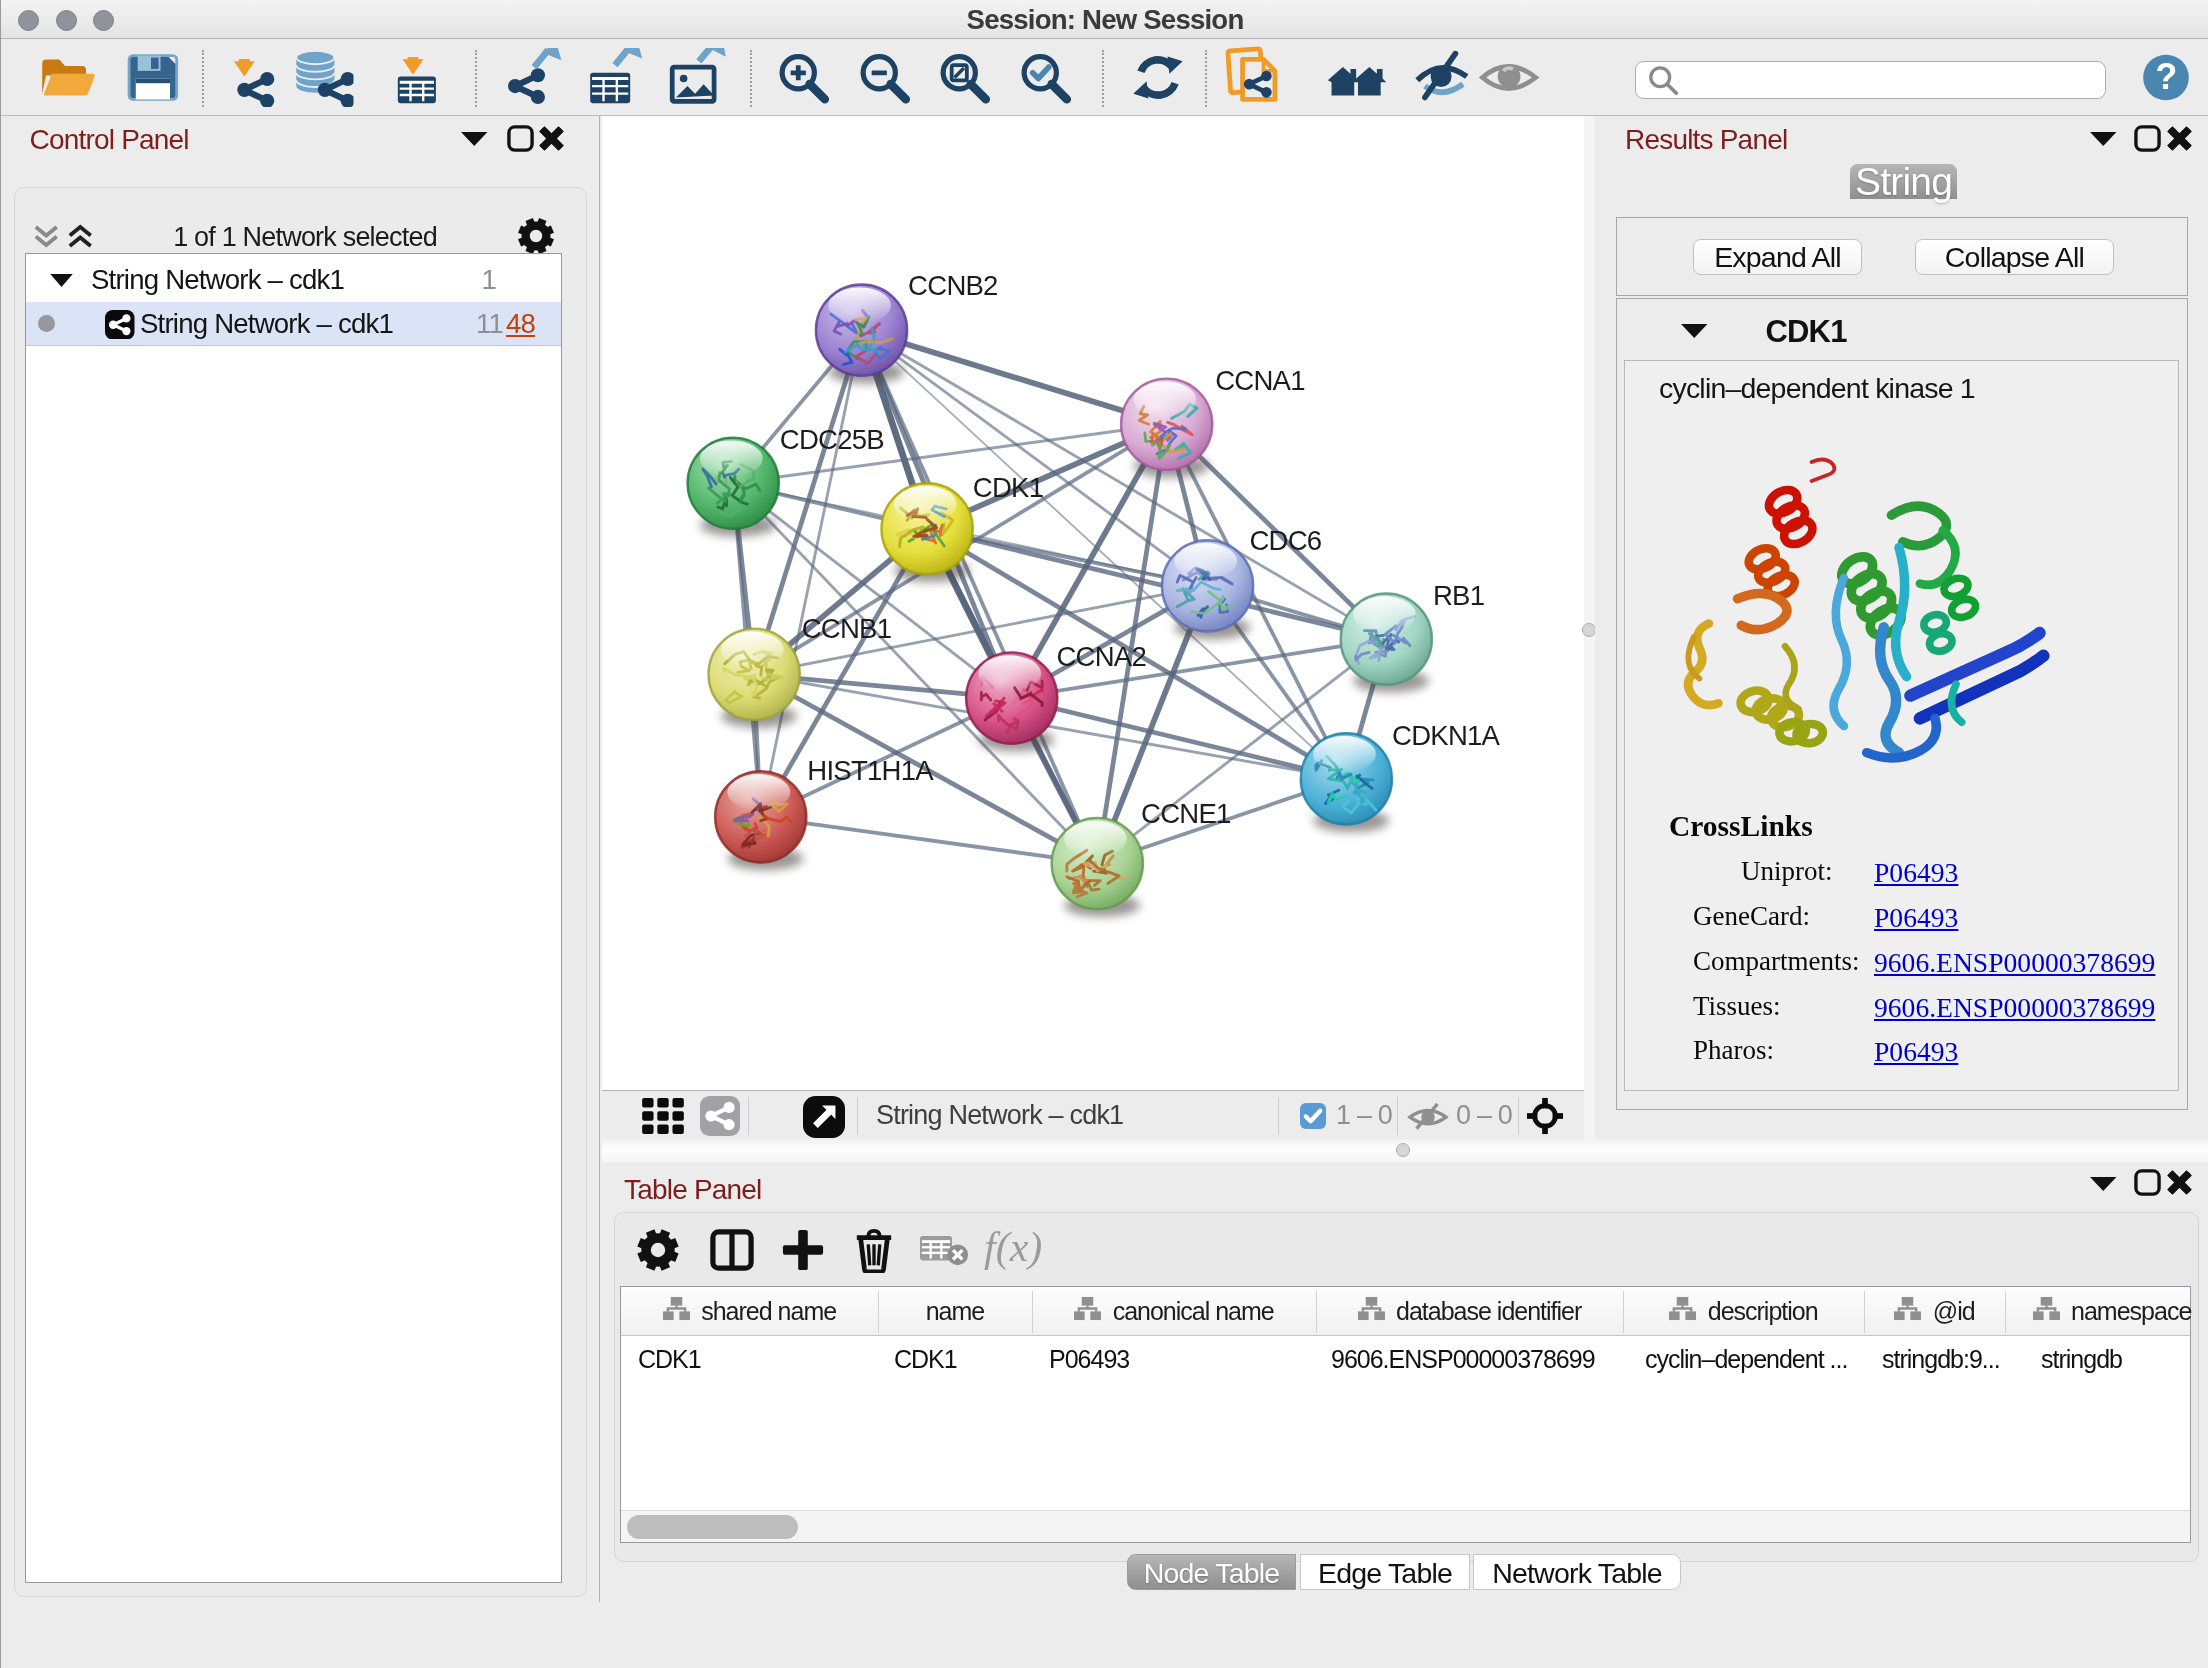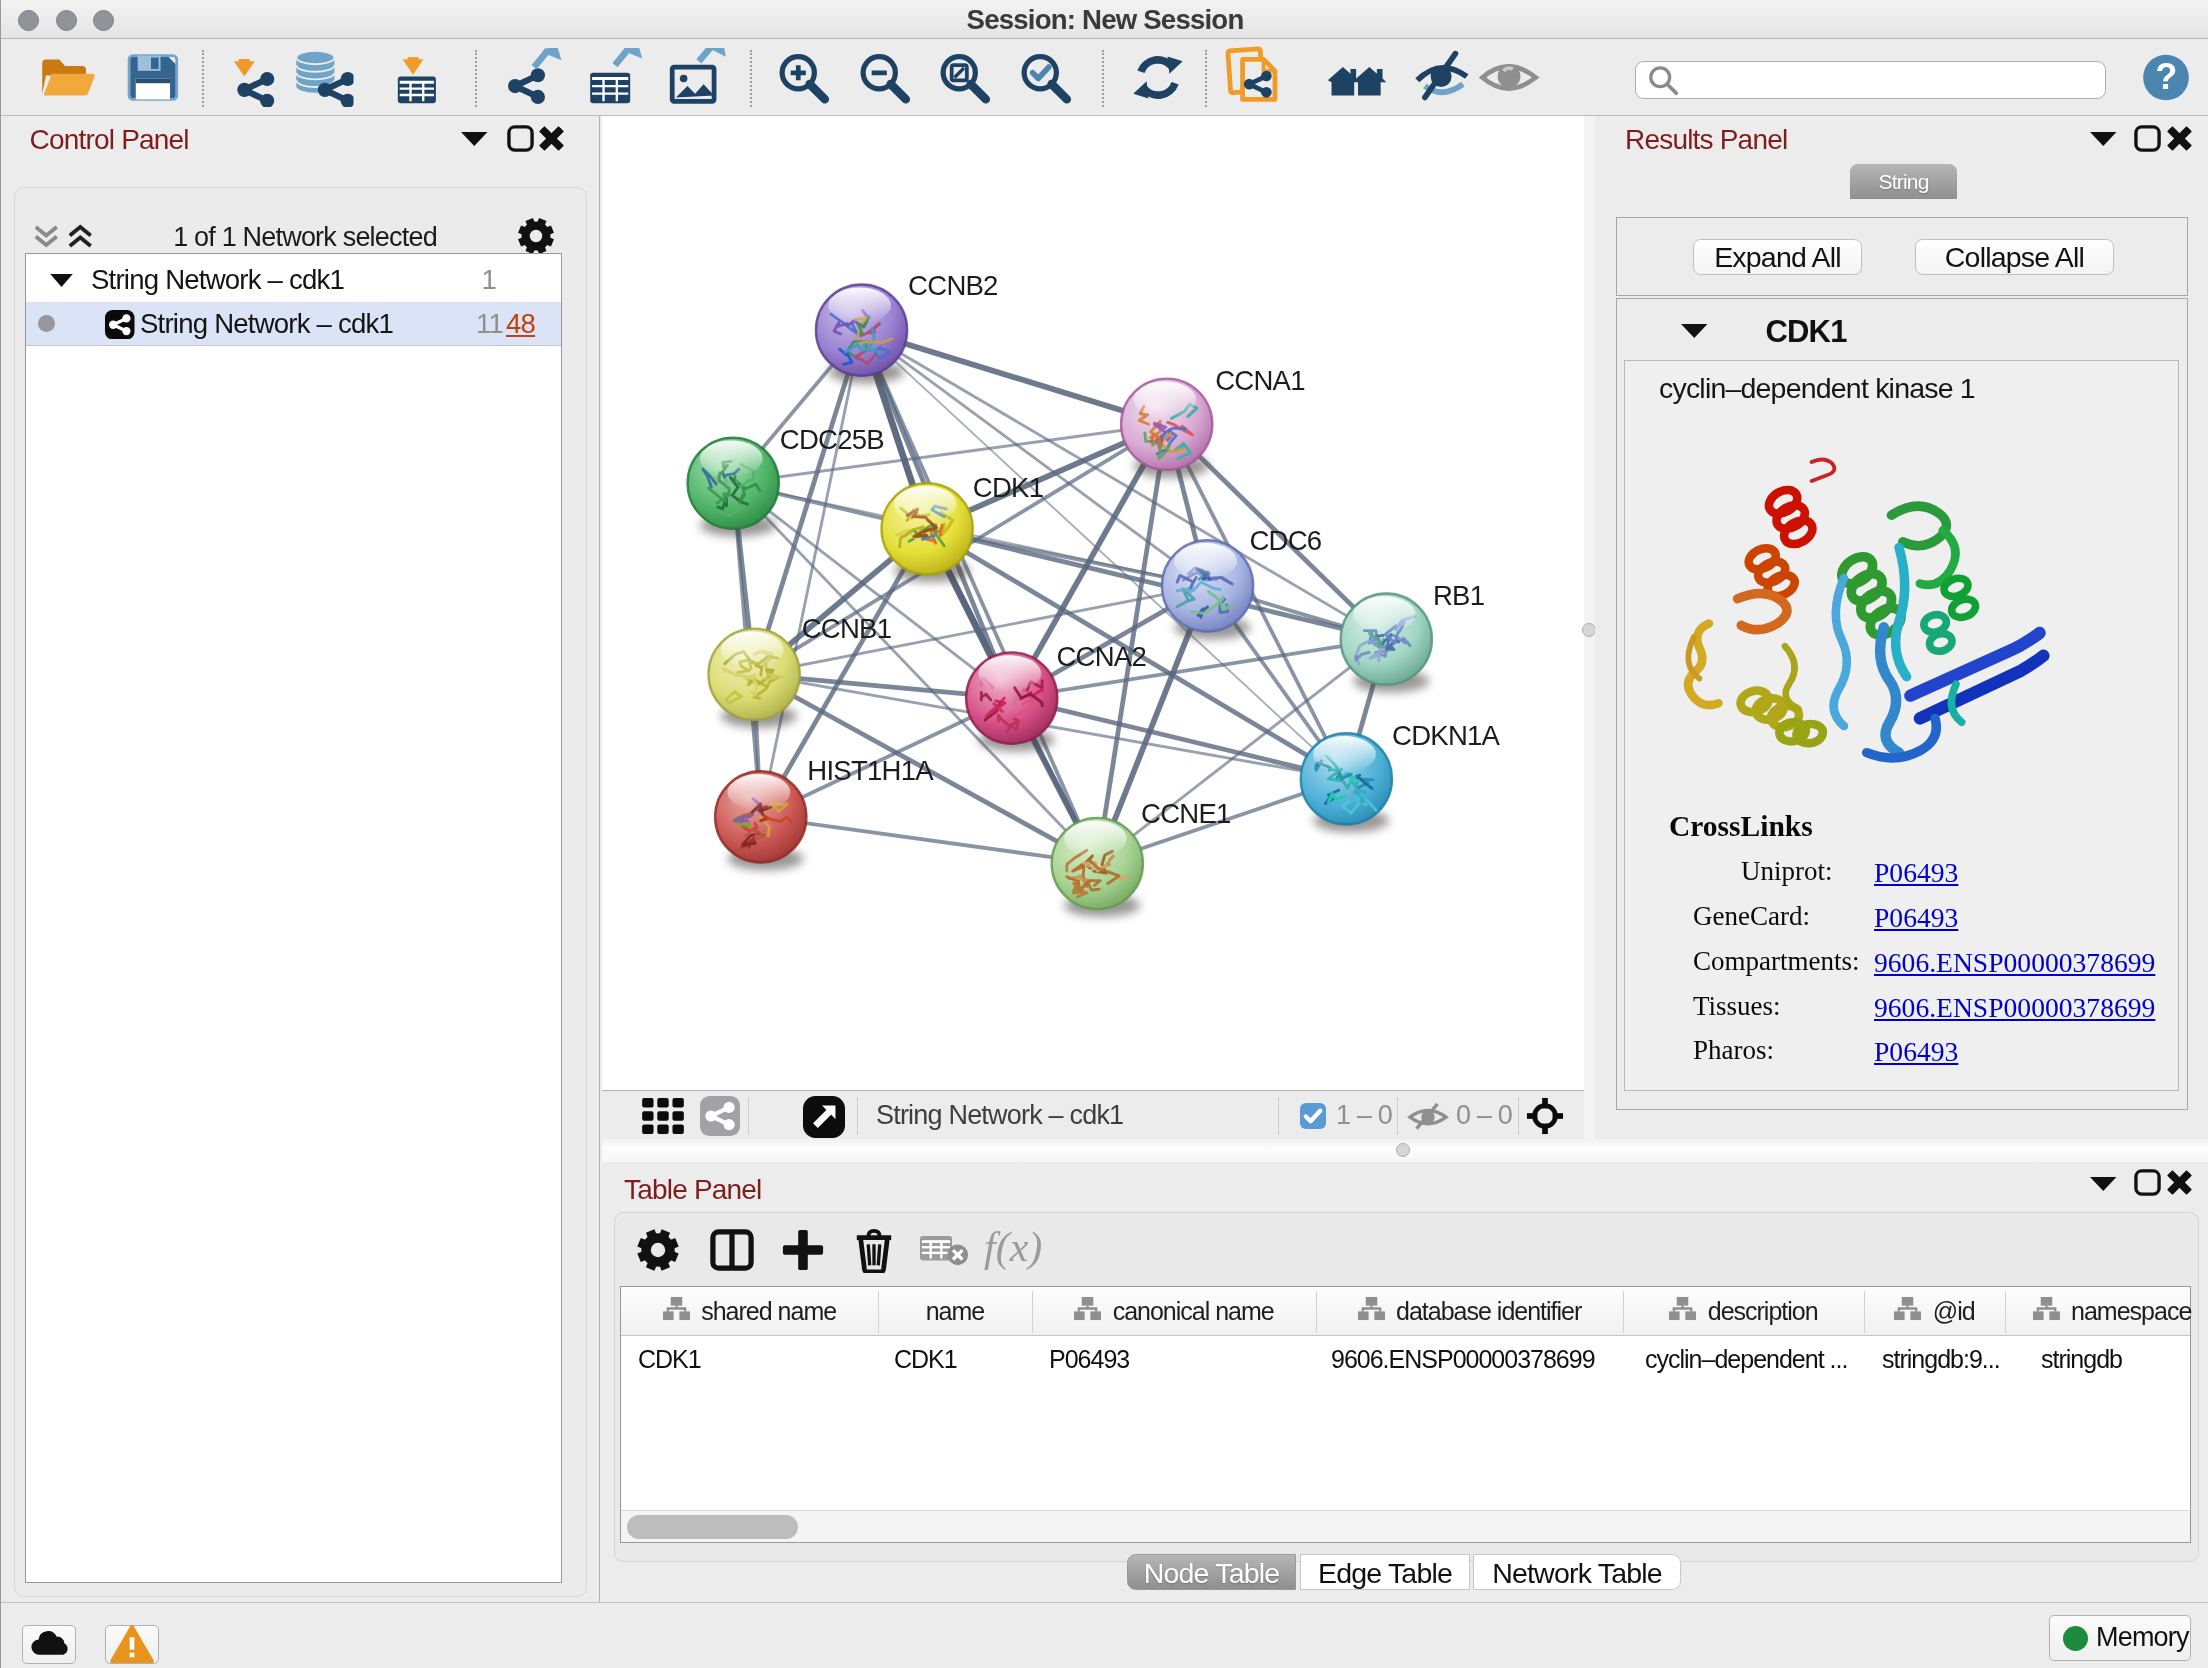--- a/index.html
+++ b/index.html
@@ -673,21 +673,21 @@
 <div class="abs" style="left:2088px;top:130px;"><svg width="28.5" height="17" viewBox="0 0 30 18" style="">
         <polygon points="1,2 29,2 15,17" fill="#111"></polygon>
       </svg></div>
     <div class="abs" style="left:2133px;top:125px;"><svg width="27" height="27" viewBox="0 0 28 28" style="">
         <rect x="2" y="2" width="24" height="24" rx="6" fill="none" stroke="#111" stroke-width="3.5"></rect>
       </svg></div>
     <div class="abs" style="left:2165px;top:125px;"><svg width="27" height="27" viewBox="0 0 28 28" style="">
         <path d="M4,4 L24,24 M24,4 L4,24" stroke="#111" stroke-width="8" stroke-linecap="butt"></path>
         <path d="M4,4 L24,24 M24,4 L4,24" stroke="#111" stroke-width="5"></path>
       </svg></div>
-<div class="abs graytab" style="left:1849px;top:164px;width:107px;height:35px;line-height:35px;border-radius:7.6px 7.6px 0 0;text-align:center;font-size:21px;text-shadow:0 1px 1.9px rgba(0,0,0,.25);">String</div>
+<div class="abs graytab" style="left:1849px;top:164px;width:107px;height:35px;line-height:35px;border-radius:7.6px 7.6px 0 0;text-align:center;font-size:39px;text-shadow:0 1px 1.9px rgba(0,0,0,.25);">String</div>
 <div class="rbox" style="left:1615px;top:217px;width:572px;height:79px;"></div>
 <div class="btn" style="left:1692px;top:239px;width:169px;height:36px;line-height:34px;">Expand All</div>
 <div class="btn" style="left:1914px;top:239px;width:199px;height:36px;line-height:34px;">Collapse All</div>
 <div class="rbox" style="left:1615px;top:298px;width:572px;height:812px;"></div>
 <div class="abs" style="left:1679px;top:322px;"><svg width="28.5" height="17" viewBox="0 0 30 18" style="">
         <polygon points="1,2 29,2 15,17" fill="#111"></polygon>
       </svg></div>
 <div class="abs" style="left:1615px;top:314px;width:380px;text-align:center;font-size:31px;font-weight:700;color:#111;">CDK1</div>
 <div id="rinner" style="left:1623px;top:360px;width:555px;height:731px;">
   <div class="abs" style="left:34px;top:10.5px;font-size:28.5px;color:#161616;">cyclin–dependent kinase 1</div>
@@ -863,33 +863,15 @@
   <div class="td" style="left:1261px;">stringdb:9...</div>
   <div class="td" style="left:1420px;text-align:right;">stringdb</div>
   <div class="abs" style="left:0;top:223px;width:1569px;height:32px;background:#f4f4f4;border-top:1px solid #dcdcdc;">
     <div style="position:absolute;left:5.7px;top:3.8px;width:171px;height:24px;border-radius:12.4px;background:#bdbdbd;"></div>
   </div>
 </div>
 <div class="btab graytab" style="left:1126px;width:169px;border-radius:8.6px 0 0 8.6px;border-color:#9a9a9a;text-shadow:0 1px 1.9px rgba(0,0,0,.25);">Node Table</div>
 <div class="btab whitetab" style="left:1299px;width:170px;">Edge Table</div>
 <div class="btab whitetab" style="left:1472px;width:208px;border-radius:0 8.6px 8.6px 0;">Network Table</div>
 
-<div id="statusbar">
-  <div class="sbtn" style="left:21px;top:22px;width:54px;height:39px;">
-        <svg width="42" height="28.5" viewBox="0 0 44 30" style="position:absolute;left:4.8px;top:3.8px;">
-          <path d="M12,26 a8,8 0 0 1 -1,-16 a10,10 0 0 1 19,-3 a7,7 0 0 1 8,7 a6.5,6.5 0 0 1 -1,12 z" fill="#111"></path>
-        </svg>
-      </div>
-  <div class="sbtn" style="left:104px;top:22px;width:54px;height:39px;">
-        <svg width="44" height="38" viewBox="0 0 46 40" style="position:absolute;left:3.8px;top:-1px;">
-          <path d="M23,2 L44,38 H2 Z" fill="#e8941c" stroke="#e8941c" stroke-width="4" stroke-linejoin="round"></path>
-          <rect x="20.5" y="13" width="5" height="13" fill="#fff"></rect>
-          <rect x="20.5" y="29" width="5" height="5" fill="#fff"></rect>
-        </svg>
-      </div>
-  <div class="sbtn" style="left:2048px;top:12.4px;width:142px;height:46px;">
-    <span style="position:absolute;left:13.3px;top:9.5px;width:25px;height:25px;border-radius:50%;background:#1e8a3c;"></span>
-    <span style="position:absolute;left:46px;top:0;line-height:42px;font-size:27px;color:#111;">Memory</span>
-  </div>
+
 </div>
 
-</div>
-
 
 </body></html>

